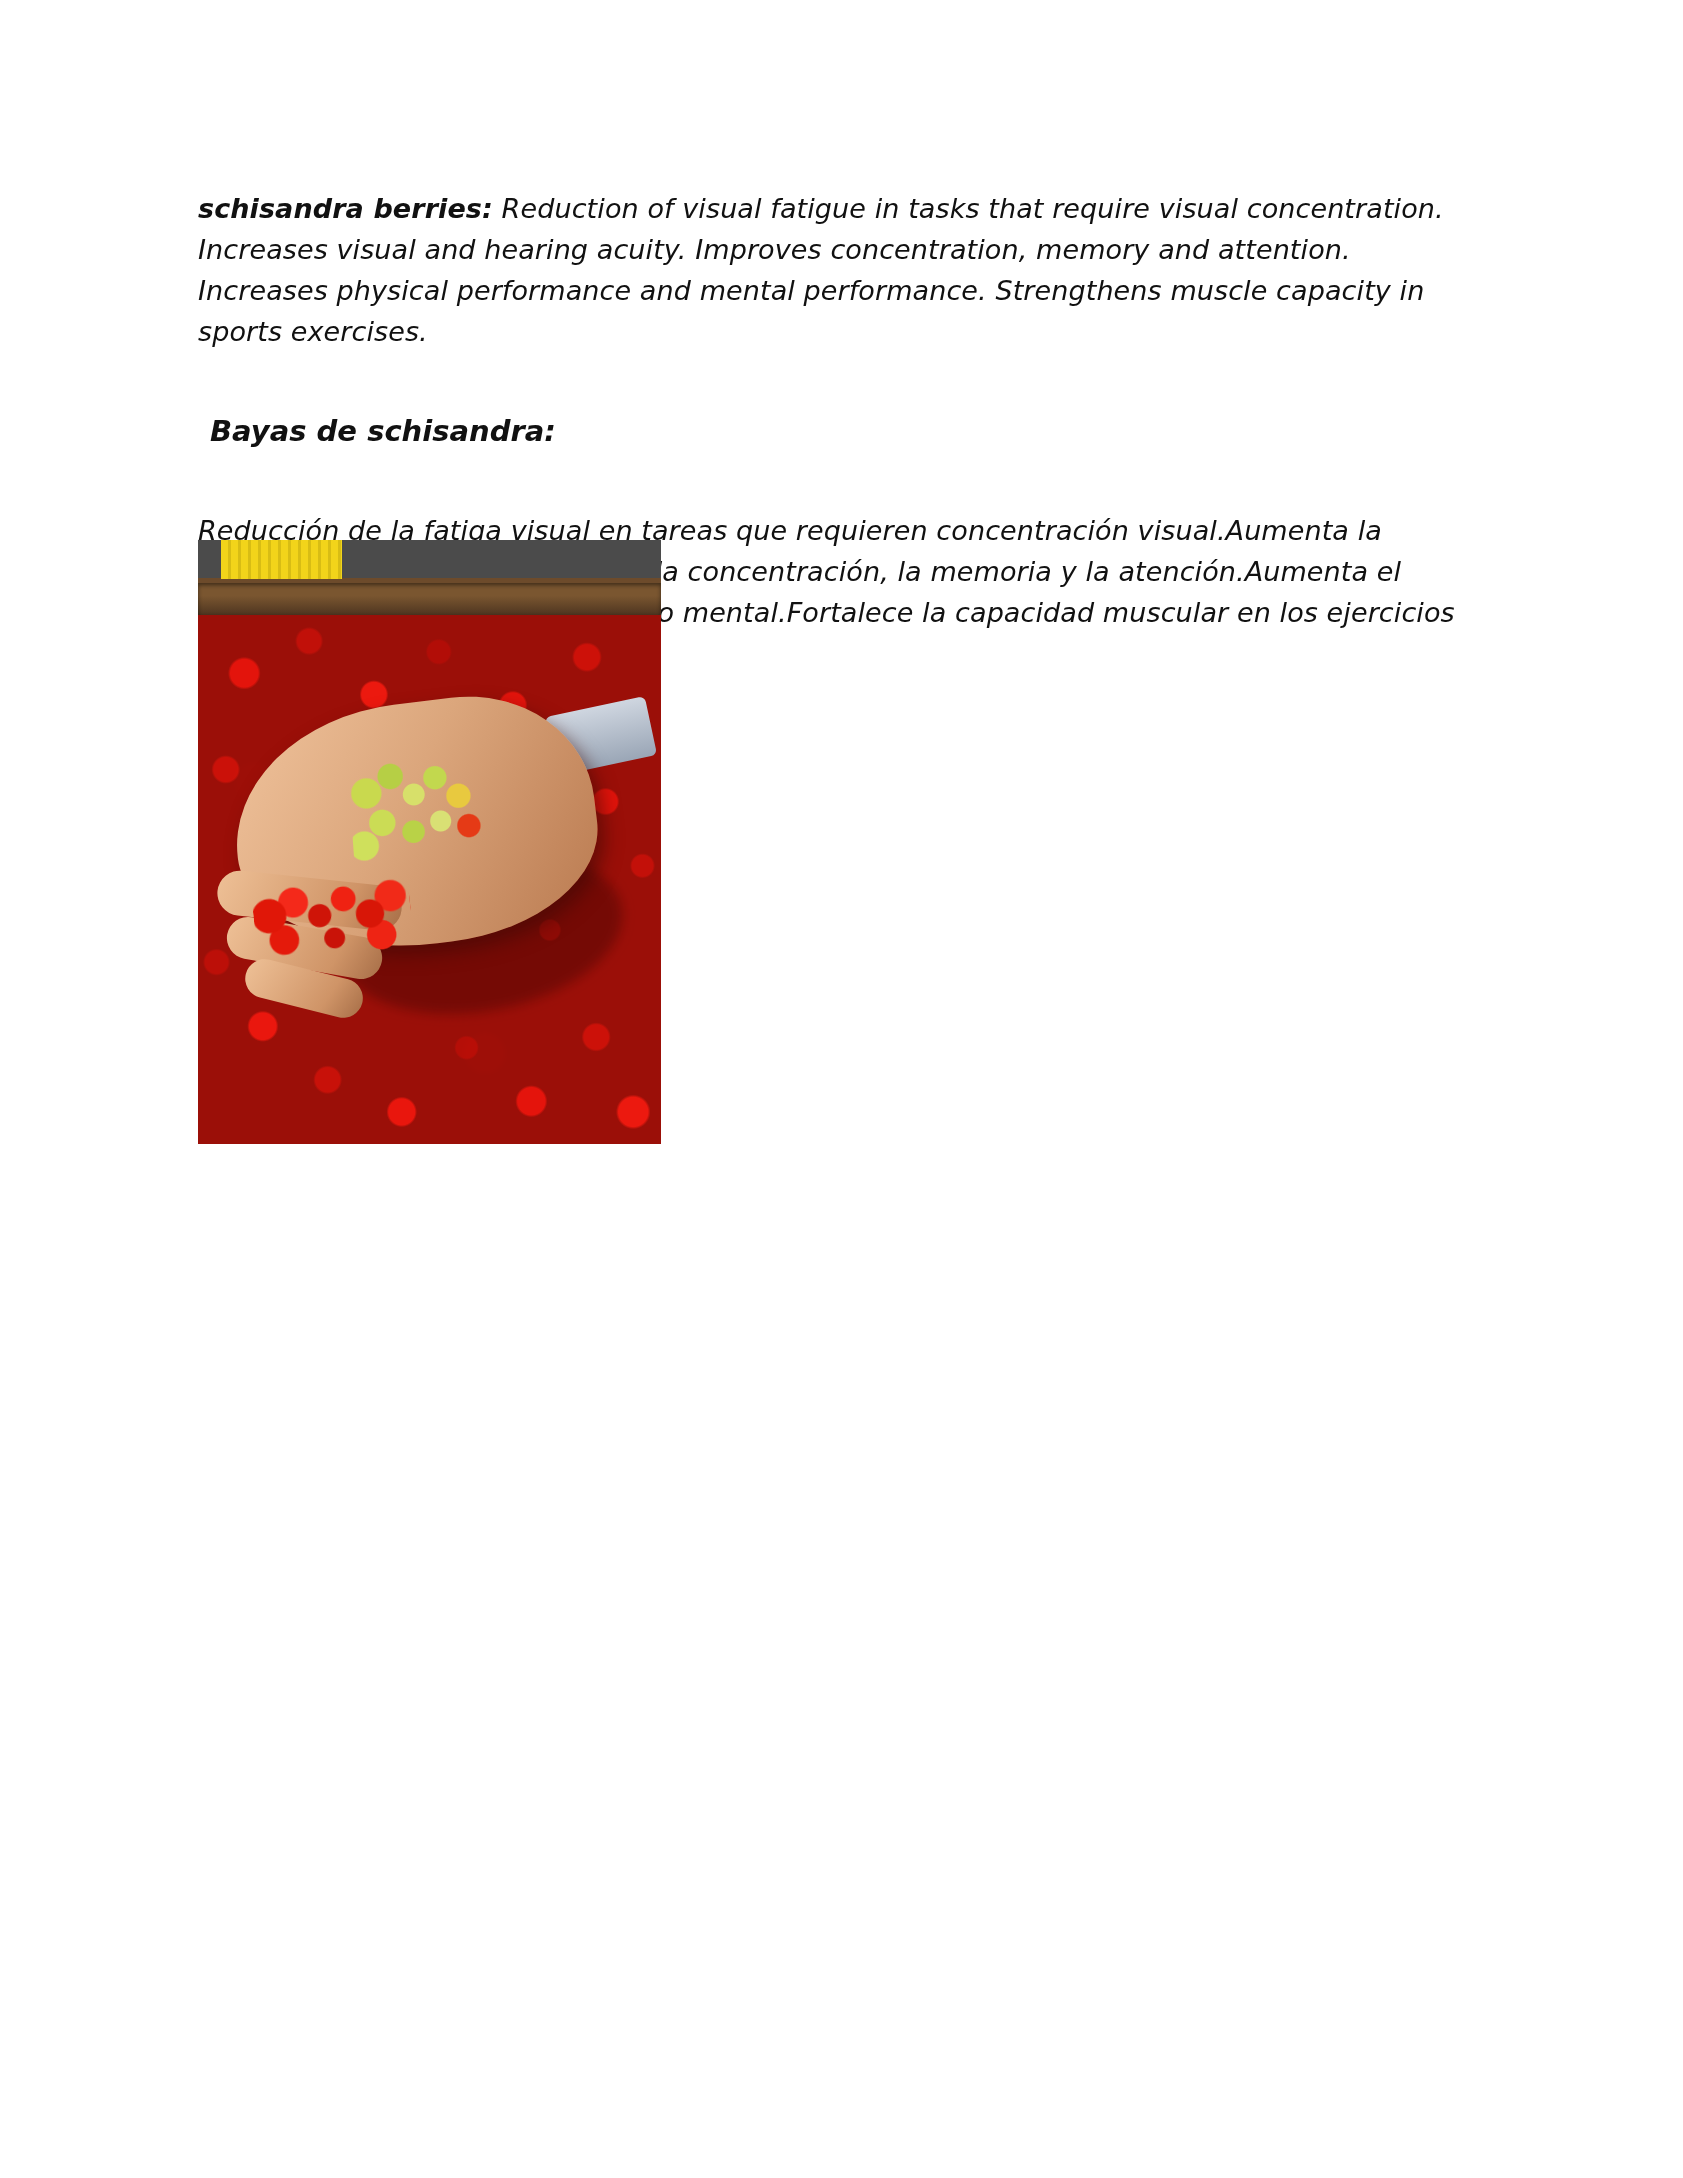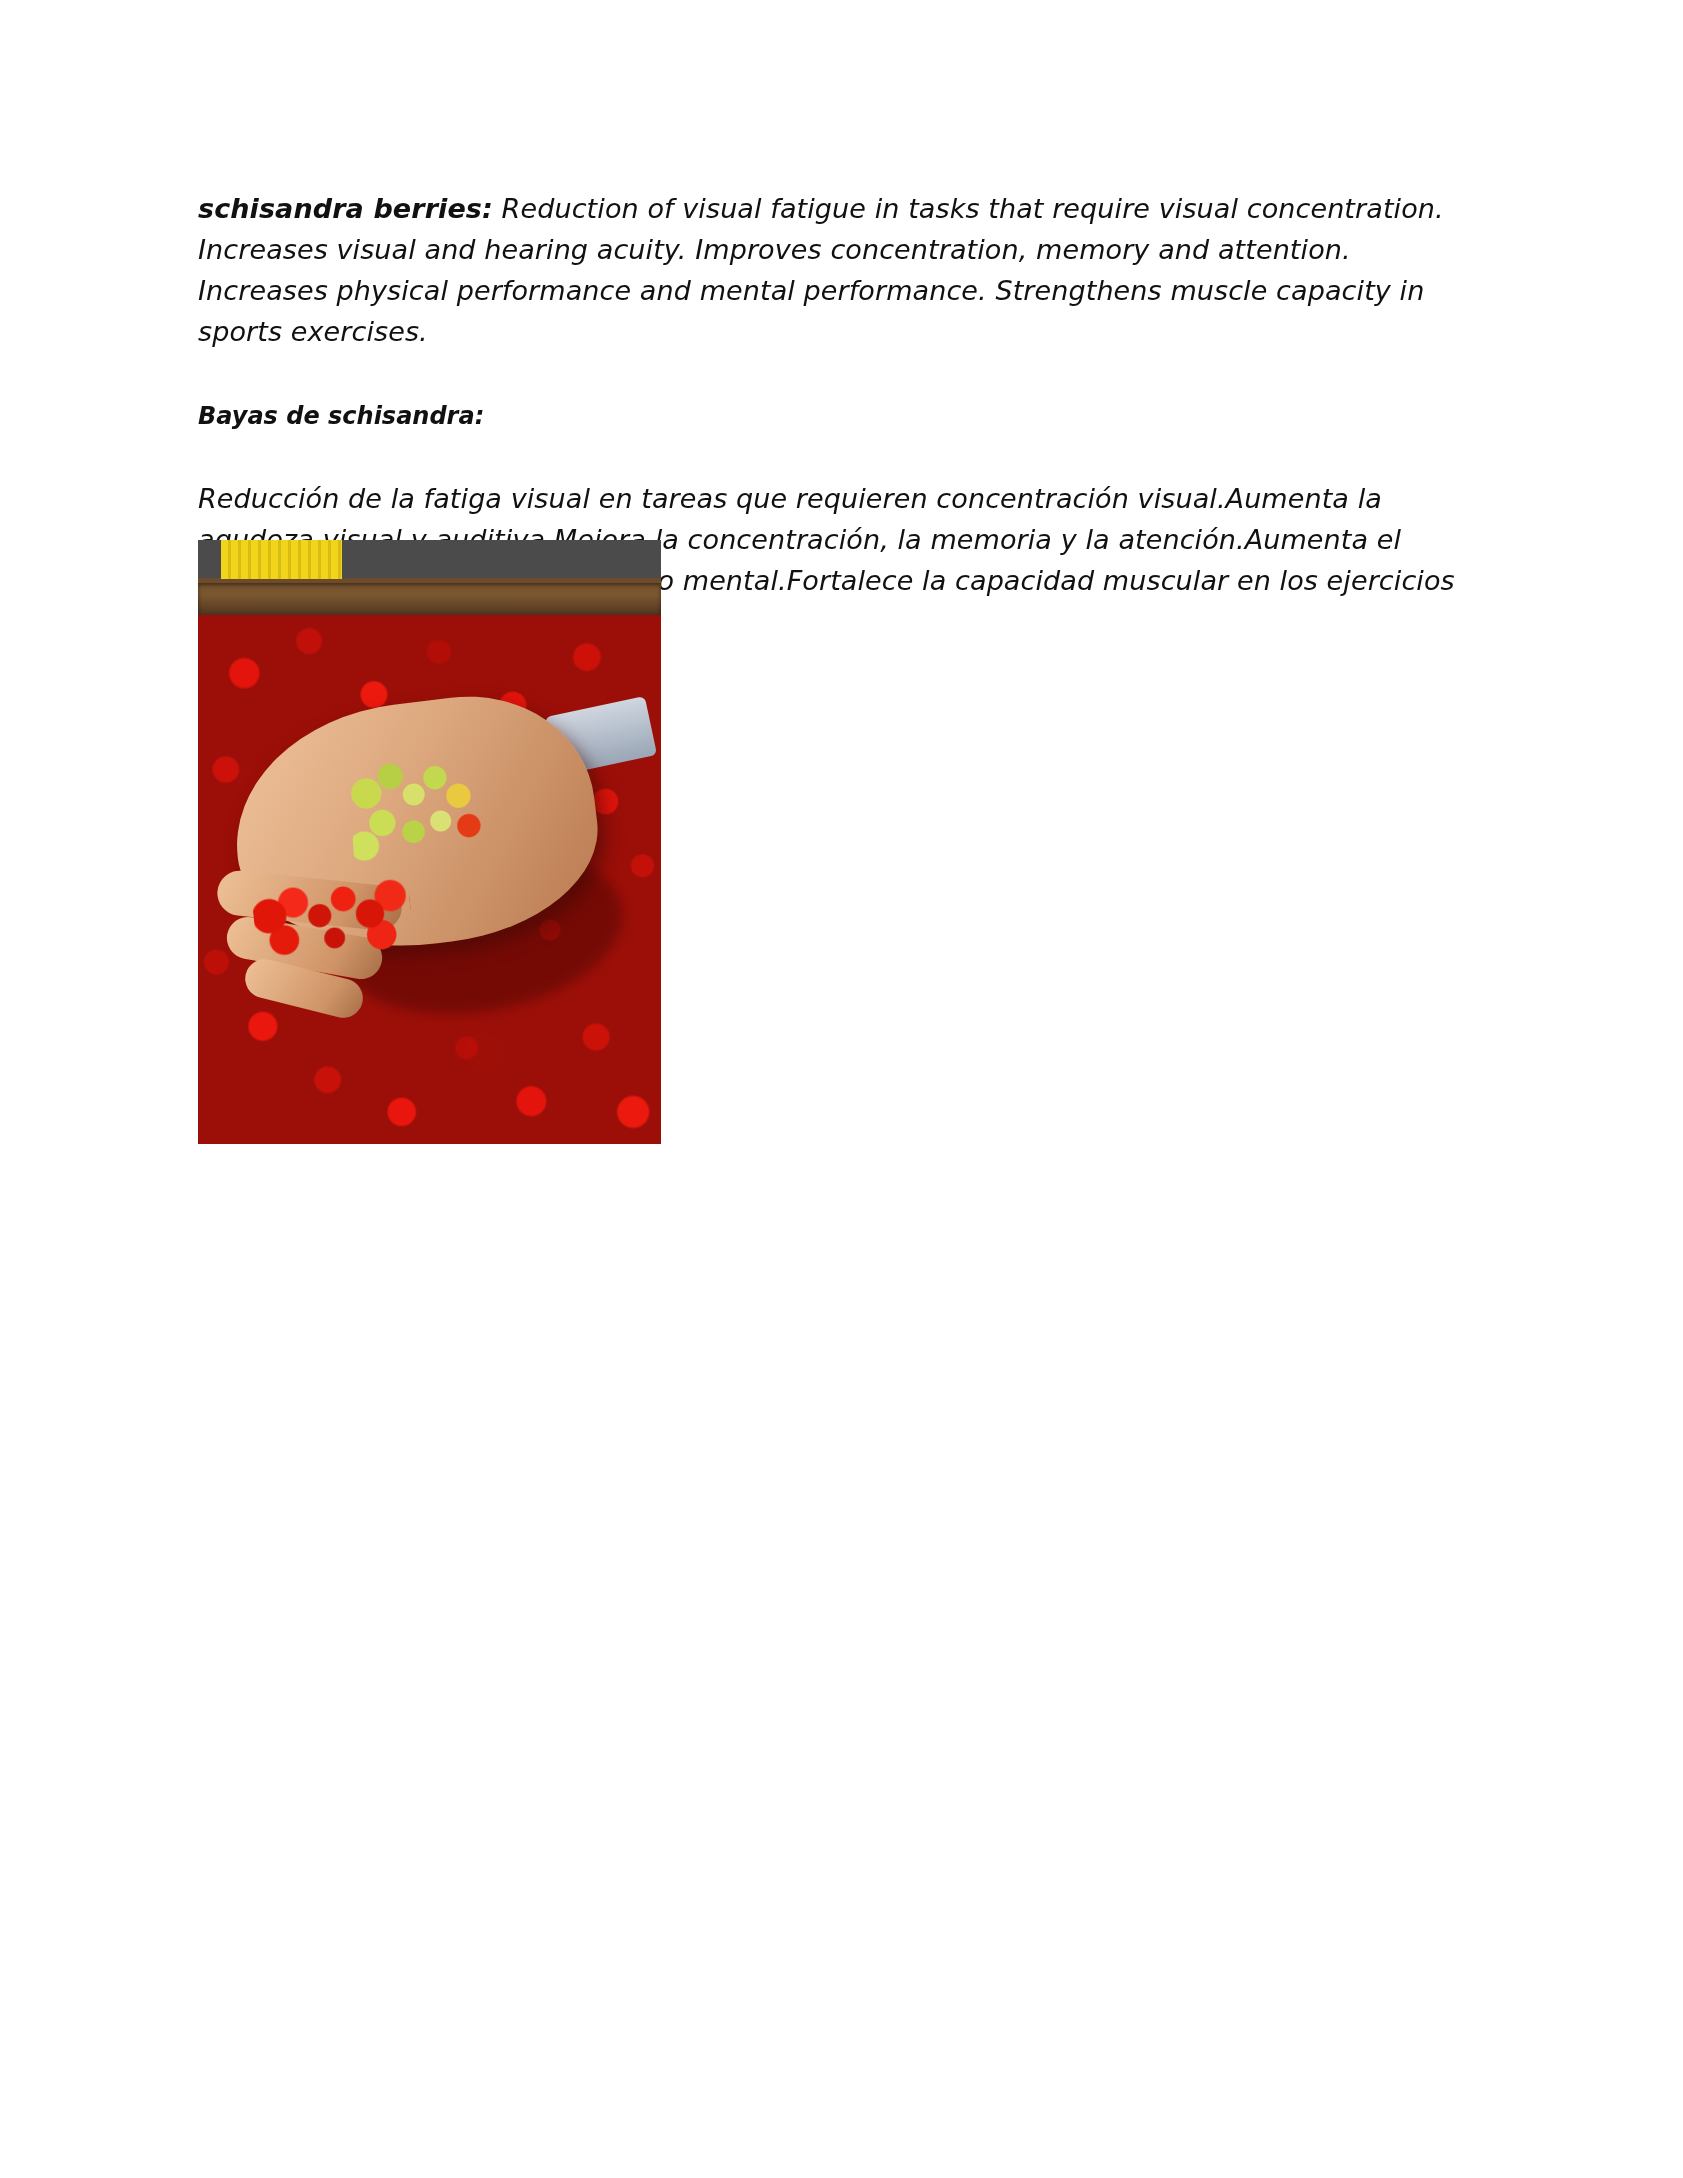--- a/index.html
+++ b/index.html
@@ -38,23 +38,23 @@
   }
   .lead-bold {
     font-weight: bold;
     font-style: italic;
   }
   .spacer-1 { height: 46px; }
   .spacer-2 { height: 44px; }
   .heading-es {
     font-weight: bold;
     font-style: italic;
-    font-size: 24px;
+    font-size: 29px;
     line-height: 1.5;
-    margin: 0;
+    margin: 12px;
     color: #111111;
   }
   .figure {
     position: absolute;
     left: 198px;
     top: 540px;
     width: 463px;
     height: 604px;
     overflow: hidden;
     background: #6a1b12;

